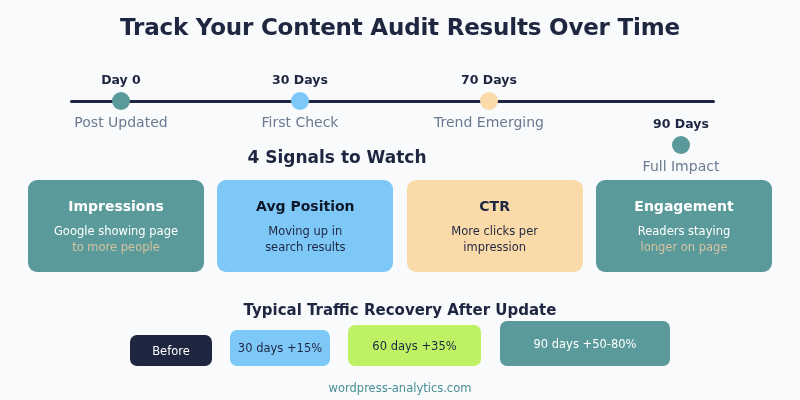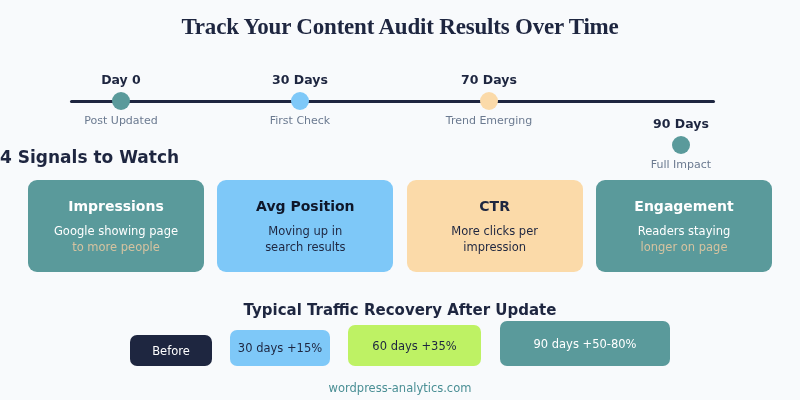--- a/index.html
+++ b/index.html
@@ -28,21 +28,20 @@
   .main-title {
     position: absolute;
     top: 14px;
     left: 0;
     width: 800px;
     text-align: center;
     font-size: 23px;
     font-weight: bold;
     color: #1e2640;
     letter-spacing: -0.2px;
-    font-family: Liberation Serif, serif;
   }
 
   
   .timeline {
     position: absolute;
     top: 70px;
     left: 0;
     width: 800px;
     height: 62px;
   }
@@ -84,31 +83,31 @@
     width: 18px;
     height: 18px;
     border-radius: 50%;
   }
 
   .tl-sub {
     position: absolute;
     top: 44px;
     left: 0;
     width: 140px;
-    font-size: 11px;
+    font-size: 14px;
     color: #6b7a90;
   }
 
   
   .signals-title {
     position: absolute;
     top: 147px;
     left: 0;
     width: 674px;
-    text-align: left;
+    text-align: center;
     font-size: 17px;
     font-weight: bold;
     color: #1e2640;
   }
 
   .cards {
     position: absolute;
     top: 180px;
     left: 28px;
     width: 744px;

